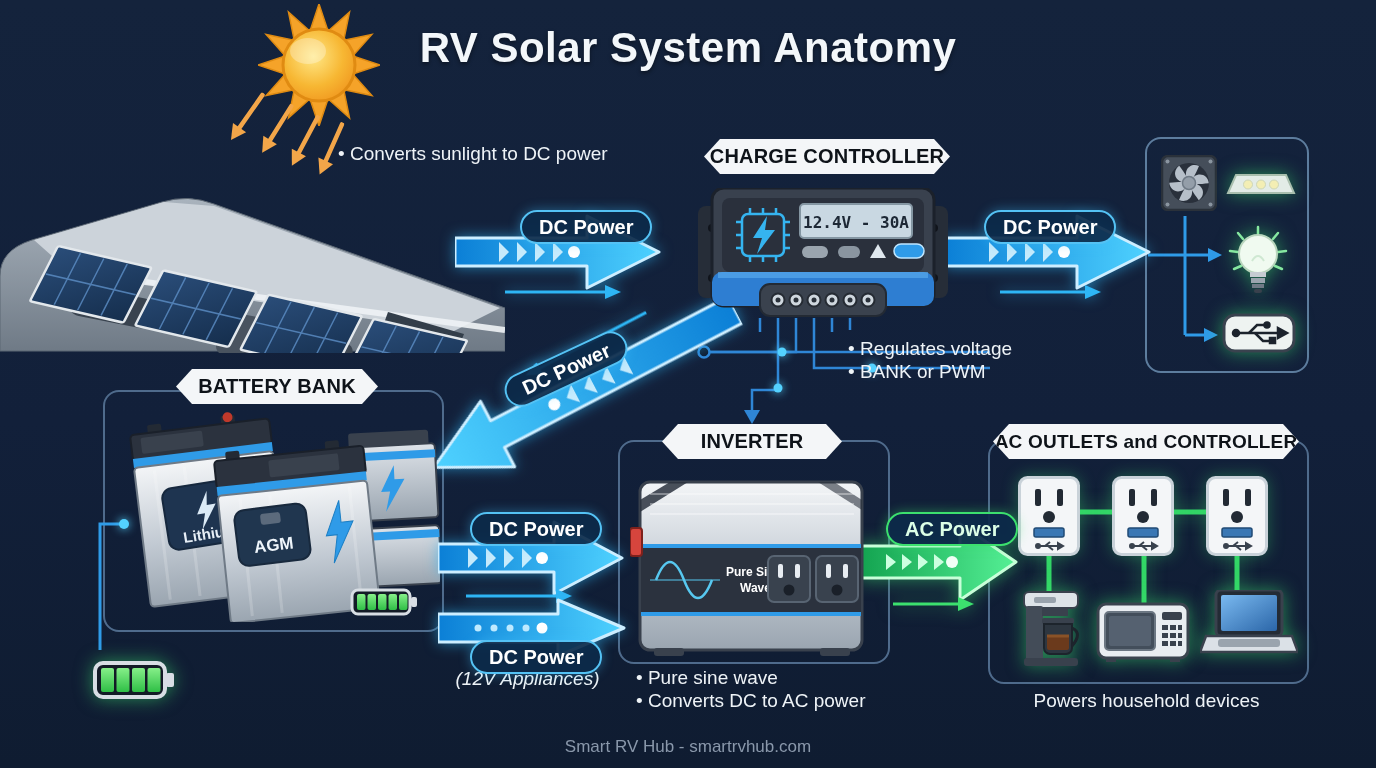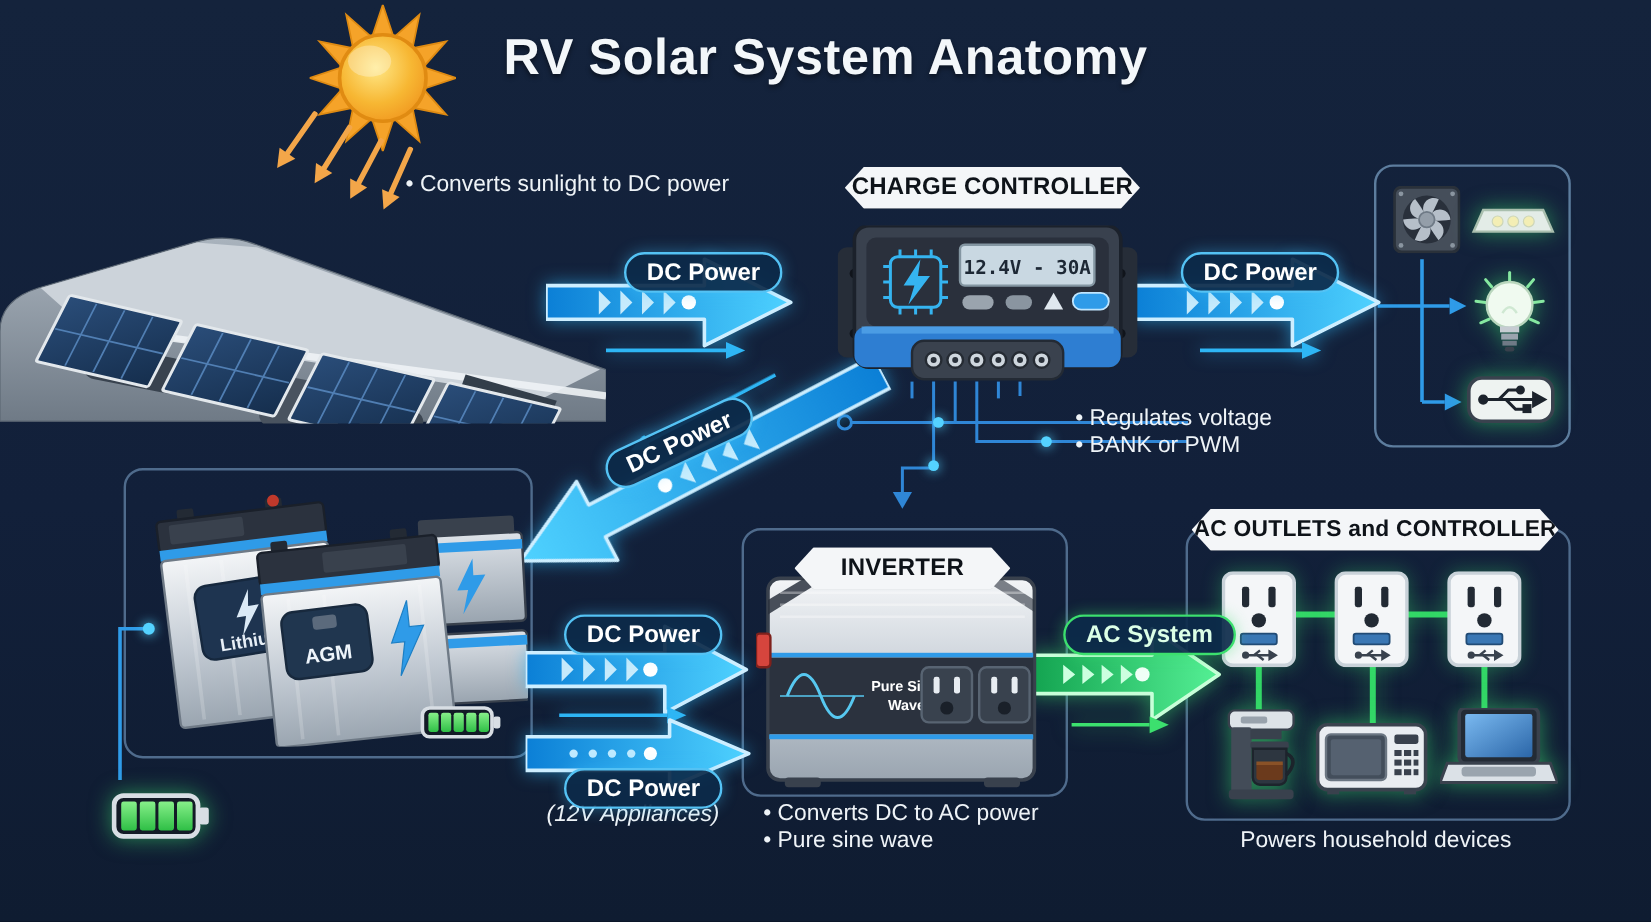--- a/index.html
+++ b/index.html
@@ -261,21 +261,21 @@
       <circle cx="14" cy="52" r="5.5" fill="#0e1c30" stroke="#2f86d6" stroke-width="2.5"></circle>
       <polygon points="54,110 70,110 62,124" fill="#2f86d6"></polygon>
       <g fill="#54d2ff" style="filter:drop-shadow(0 0 5px #54d2ff)">
         <circle cx="92" cy="52" r="4.5"></circle>
           <circle cx="182" cy="68" r="4.5"></circle>
           <circle cx="88" cy="88" r="4.5"></circle>
       </g>
     </svg>
   </div>
 
-  <div class="abs note" style="left:848px;top:337px;margin-left:48px;">
+  <div class="abs note" style="left:848px;top:337px;">
     <div>•  Regulates voltage</div>
     <div>•  BANK or PWM</div>
   </div>
 
   <div class="abs glow-blue" style="left:945px;top:208px;">
     <svg width="215" height="92" viewBox="0 0 215 92">
       <path d="M0,30 L132,30 L132,8 L204,44 L132,80 L132,58 L0,58 Z" fill="url(#gradDC)" stroke="#cdeeff" stroke-width="3" stroke-linejoin="round"></path>
       <g fill="#d9f4ff" opacity=".9">
         <polygon points="44,34 54,44 44,54"></polygon>
           <polygon points="62,34 72,44 62,54"></polygon>
@@ -384,20 +384,21 @@
           <polygon points="180,35 190,45 180,55"></polygon>
       </g>
       <circle cx="204" cy="45" r="6" fill="#ffffff"></circle>
       <path d="M80,84 H200" stroke="#2eb6f5" stroke-width="3"></path>
         <polygon points="200,77 216,84 200,91" fill="#2eb6f5"></polygon>
     </svg>
   </div>
   <div class="abs pill" style="left:500px;top:352px;transform:rotate(-25deg);">DC Power</div>
 
   <div class="abs zone" style="left:103px;top:390px;width:337px;height:238px;"></div>
+  <div class="abs banner" style="left:176px;top:369px;width:202px;">BATTERY BANK</div>
   <div class="abs z4" style="left:110px;top:400px;">
     <svg width="330" height="222" viewBox="0 0 330 222">
       <g transform="translate(232,34) rotate(-3)">
         <rect x="6" y="0" width="80" height="16" rx="3" fill="#39414d"></rect>
         <rect x="0" y="14" width="92" height="74" rx="4" fill="url(#gradSilver2)" stroke="#39414d" stroke-width="2"></rect>
         <rect x="0" y="20" width="92" height="8" fill="#2f9be8"></rect>
         <polygon points="50,34 36,60 45,60 40,80 60,48 50,48" fill="#2f9be8"></polygon>
         <rect x="2" y="96" width="90" height="58" rx="4" fill="url(#gradSilver2)" stroke="#39414d" stroke-width="2"></rect>
         <rect x="2" y="100" width="90" height="8" fill="#2f9be8"></rect>
       </g>
@@ -490,21 +491,21 @@
           <circle cx="72" cy="30" r="3.5"></circle>
           <circle cx="88" cy="30" r="3.5"></circle>
       </g>
       <circle cx="104" cy="30" r="5.5" fill="#ffffff"></circle>
     </svg>
   </div>
   <div class="abs pill" style="left:470px;top:640px;">DC Power</div>
   <div class="abs caption" style="left:445px;top:668px;width:165px;font-style:italic;">(12V Appliances)</div>
 
   <div class="abs zone" style="left:618px;top:440px;width:268px;height:220px;"></div>
-  <div class="abs banner" style="left:662px;top:424px;width:180px;margin-top:32px;">INVERTER</div>
+  <div class="abs banner" style="left:662px;top:424px;width:180px;">INVERTER</div>
   <div class="abs z5" style="left:630px;top:470px;">
     <svg width="244" height="192" viewBox="0 0 244 192">
       <rect x="10" y="12" width="222" height="168" rx="10" fill="url(#gradSilver)" stroke="#39414d" stroke-width="3"></rect>
       <path d="M10,30 L40,12 L58,12 L10,42 Z" fill="#2b323e" opacity=".85"></path>
       <path d="M232,30 L204,12 L188,12 L232,40 Z" fill="#2b323e" opacity=".6"></path>
       <path d="M20,24 H224 M20,34 H224 M20,44 H224" stroke="#ffffff" opacity=".35" stroke-width="2"></path>
       <rect x="11" y="74" width="220" height="4" fill="#2f9be8"></rect>
       <rect x="11" y="78" width="220" height="64" fill="#2b323e"></rect>
       <rect x="11" y="142" width="220" height="4" fill="#2f9be8"></rect>
       <path d="M20,110 H90" stroke="#57c8f0" stroke-width="1.2"></path>
@@ -522,39 +523,39 @@
         <rect x="196" y="94" width="5" height="14" rx="2" fill="#e8edf2"></rect>
         <rect x="213" y="94" width="5" height="14" rx="2" fill="#e8edf2"></rect>
         <circle cx="207" cy="120" r="5.5" fill="#1a2029"></circle>
       </g>
       <rect x="0" y="58" width="12" height="28" rx="3" fill="#d6453d" stroke="#7e211c" stroke-width="2"></rect>
       <rect x="24" y="178" width="30" height="8" rx="3" fill="#39414d"></rect>
       <rect x="190" y="178" width="30" height="8" rx="3" fill="#39414d"></rect>
     </svg>
   </div>
   <div class="abs note" style="left:636px;top:666px;">
+    <div>•  Pure sine wave</div>
     <div>•  Converts DC to AC power</div>
-    <div>•  Pure sine wave</div>
   </div>
 
   <div class="abs glow-green" style="left:858px;top:516px;">
     <svg width="162" height="96" viewBox="0 0 162 96">
       <path d="M0,30 L102,30 L102,8 L158,46 L102,84 L102,62 L0,62 Z" fill="url(#gradAC)" stroke="#c8ffd9" stroke-width="3" stroke-linejoin="round"></path>
       <g fill="#ccffe0">
         <polygon points="28,38 38,46 28,54"></polygon>
           <polygon points="44,38 54,46 44,54"></polygon>
         <polygon points="60,38 70,46 60,54"></polygon>
           <polygon points="76,38 86,46 76,54"></polygon>
       </g>
       <circle cx="94" cy="46" r="6" fill="#f0fff6"></circle>
       <path d="M35,88 H100" stroke="#3ce06e" stroke-width="3"></path>
         <polygon points="100,81 116,88 100,95" fill="#3ce06e"></polygon>
     </svg>
   </div>
-  <div class="abs pill green" style="left:886px;top:512px;">AC System</div>
+  <div class="abs pill green" style="left:886px;top:512px;">AC Power</div>
 
   <div class="abs zone" style="left:988px;top:440px;width:317px;height:240px;"></div>
   <div class="abs banner small" style="left:993px;top:424px;width:306px;">AC OUTLETS and CONTROLLER</div>
   <div class="abs z2 glow-green" style="left:988px;top:440px;">
     <svg width="317" height="240" viewBox="0 0 317 240">
       <g stroke="#35e06a" stroke-width="5" fill="none" opacity=".95">
         <path d="M61,72 H249"></path>
         <path d="M61,72 V152"></path>
           <path d="M156,72 V168"></path>
           <path d="M249,72 V155"></path>
@@ -647,14 +648,15 @@
   <div class="abs glow-green z5" style="left:1200px;top:590px;">
     <svg width="98" height="74" viewBox="0 0 98 74">
       <rect x="16" y="0" width="66" height="46" rx="5" fill="#232b35" stroke="#39414d" stroke-width="3"></rect>
       <rect x="21" y="5" width="56" height="36" rx="2" fill="url(#gradScreen)"></rect>
       <polygon points="6,46 92,46 98,62 0,62" fill="#dbe1e7" stroke="#39414d" stroke-width="2.5"></polygon>
       <rect x="18" y="49" width="62" height="8" rx="3" fill="#9aa4ae"></rect>
     </svg>
   </div>
   <div class="abs caption" style="left:988px;top:690px;width:317px;">Powers household devices</div>
 
+  <div class="abs footer">Smart RV Hub - smartrvhub.com</div>
 
 </div>
 
 </body></html>

